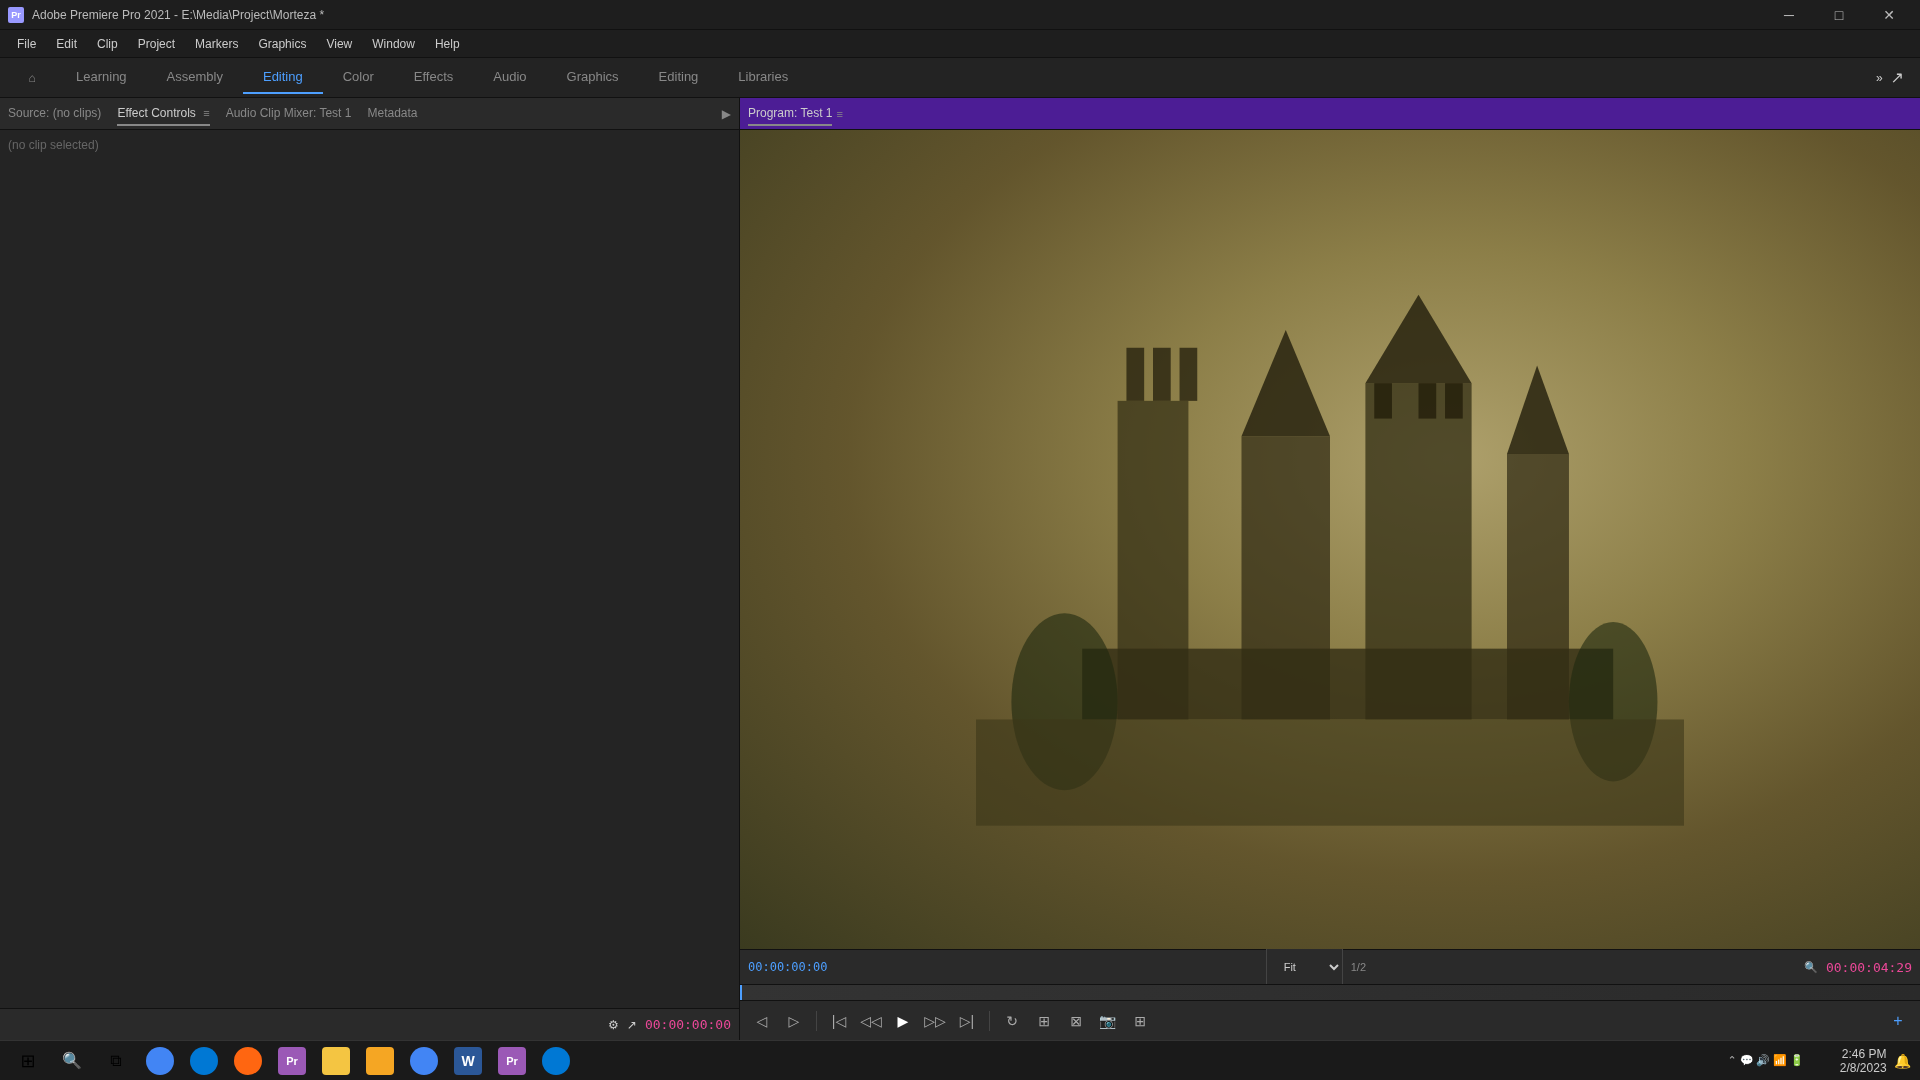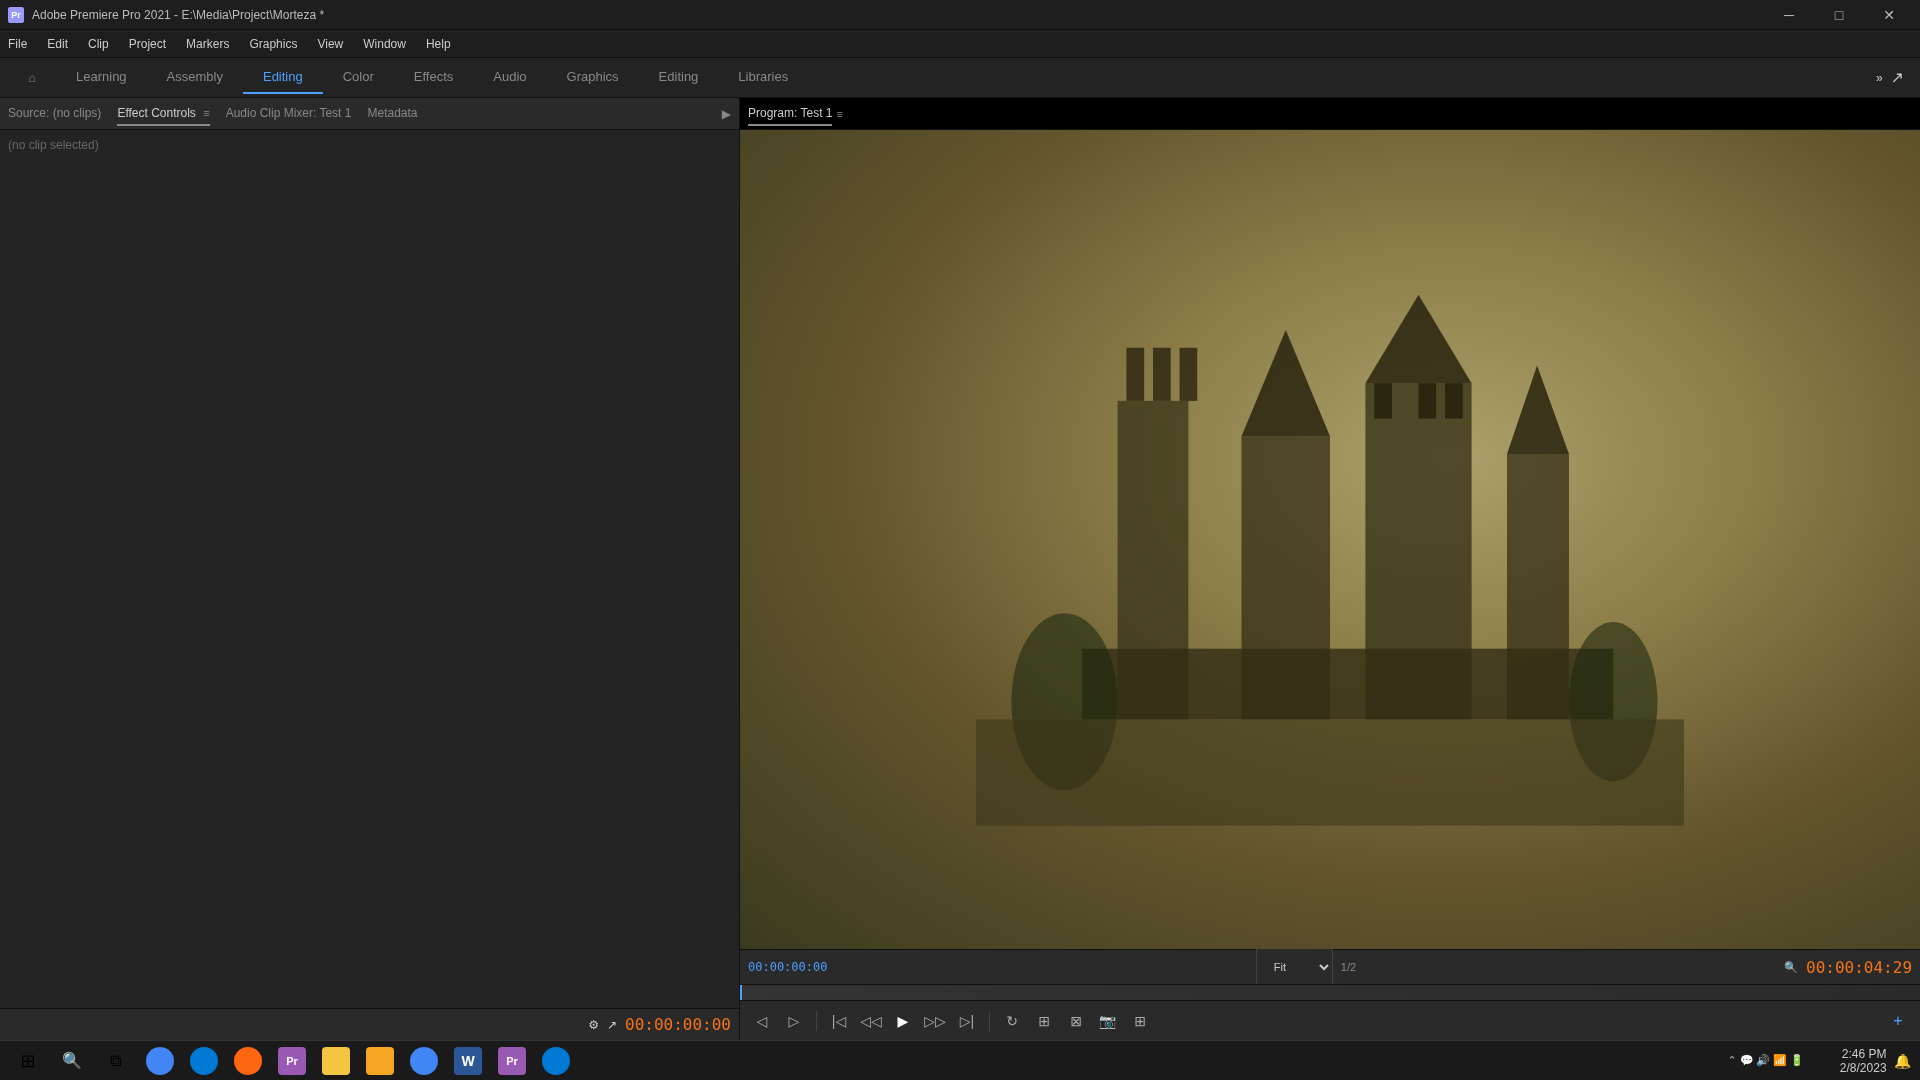--- a/index.html
+++ b/index.html
@@ -58,21 +58,21 @@
       align-items: center;
       justify-content: center;
     }
 
     
     #menu-bar {
       height: 28px;
       background: #1e1e1e;
       display: flex;
       align-items: center;
-      padding: 0 0;
+      padding: 0 9px;
       border-bottom: 1px solid #111;
       gap: 4px;
     }
     .menu-item {
       padding: 4px 8px;
       color: #ccc;
       cursor: pointer;
       font-size: 12px;
       border-radius: 2px;
     }
@@ -162,35 +162,35 @@
       height: 32px;
       background: #2a2a2a;
       display: flex;
       align-items: center;
       justify-content: flex-end;
       padding: 0 8px;
       gap: 8px;
       border-top: 1px solid #111;
     }
     .timecode {
-      font-size: 16px;
-      color: #f97316;
+      font-size: 13px;
+      color: #ec4899;
       font-family: monospace;
     }
 
     
     #right-panel {
       flex: 1;
       background: #242424;
       display: flex;
       flex-direction: column;
     }
     #program-tabs {
       height: 32px;
-      background: #000000;
+      background: #4c1d95;
       display: flex;
       align-items: center;
       padding: 0 8px;
       border-bottom: 1px solid #111;
     }
     #program-video {
       flex: 1;
       background: #1a1a1a;
       position: relative;
       display: flex;

